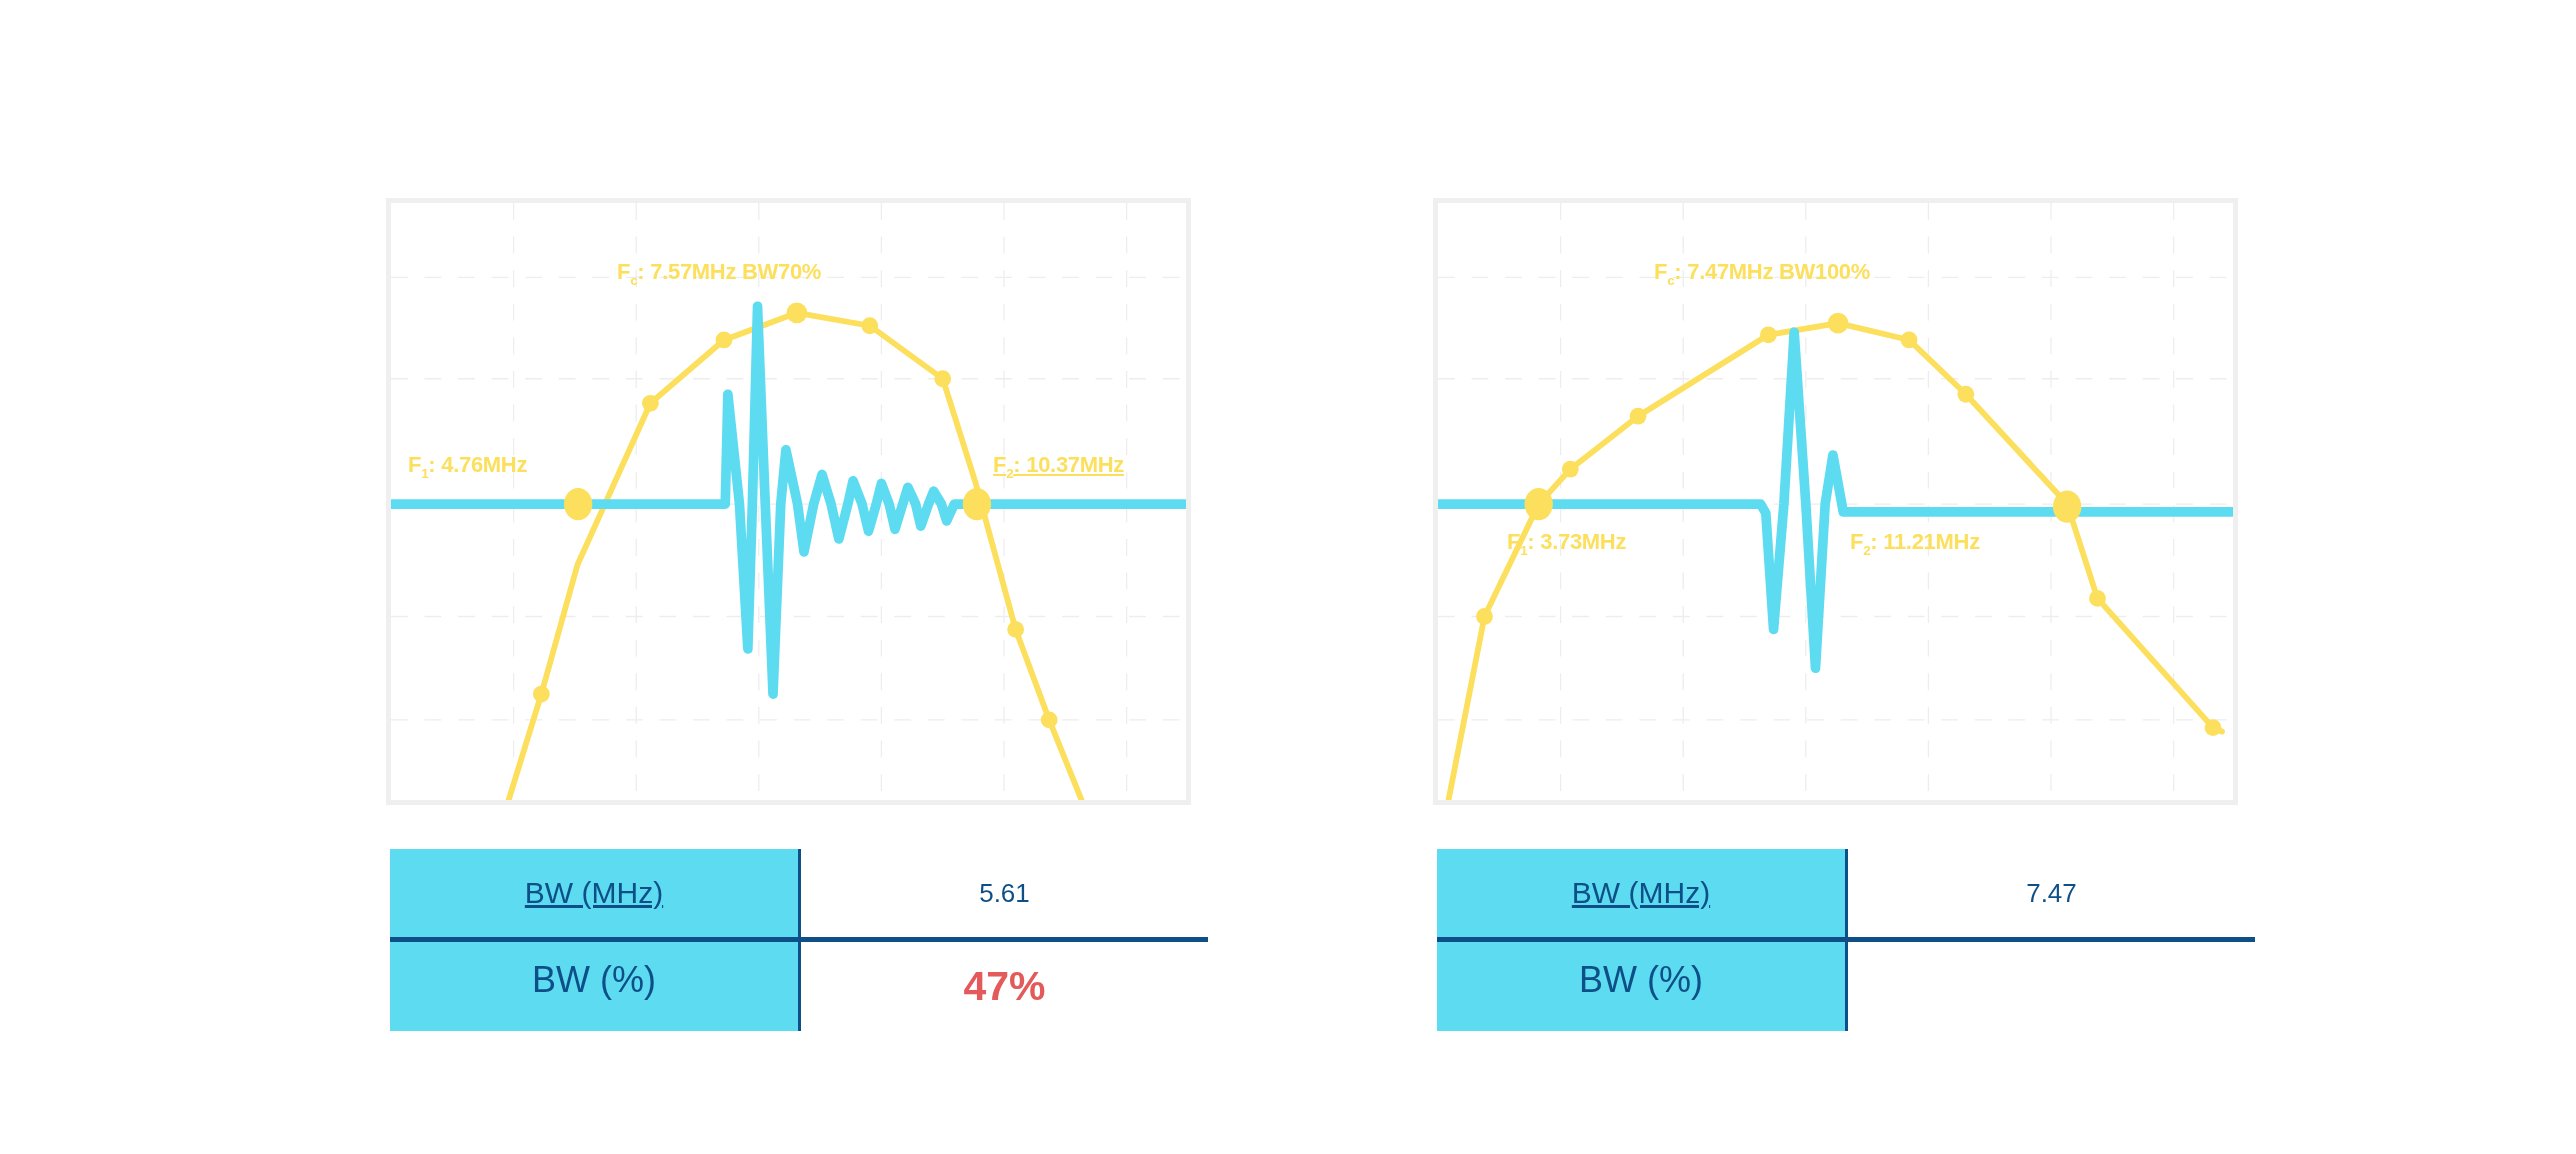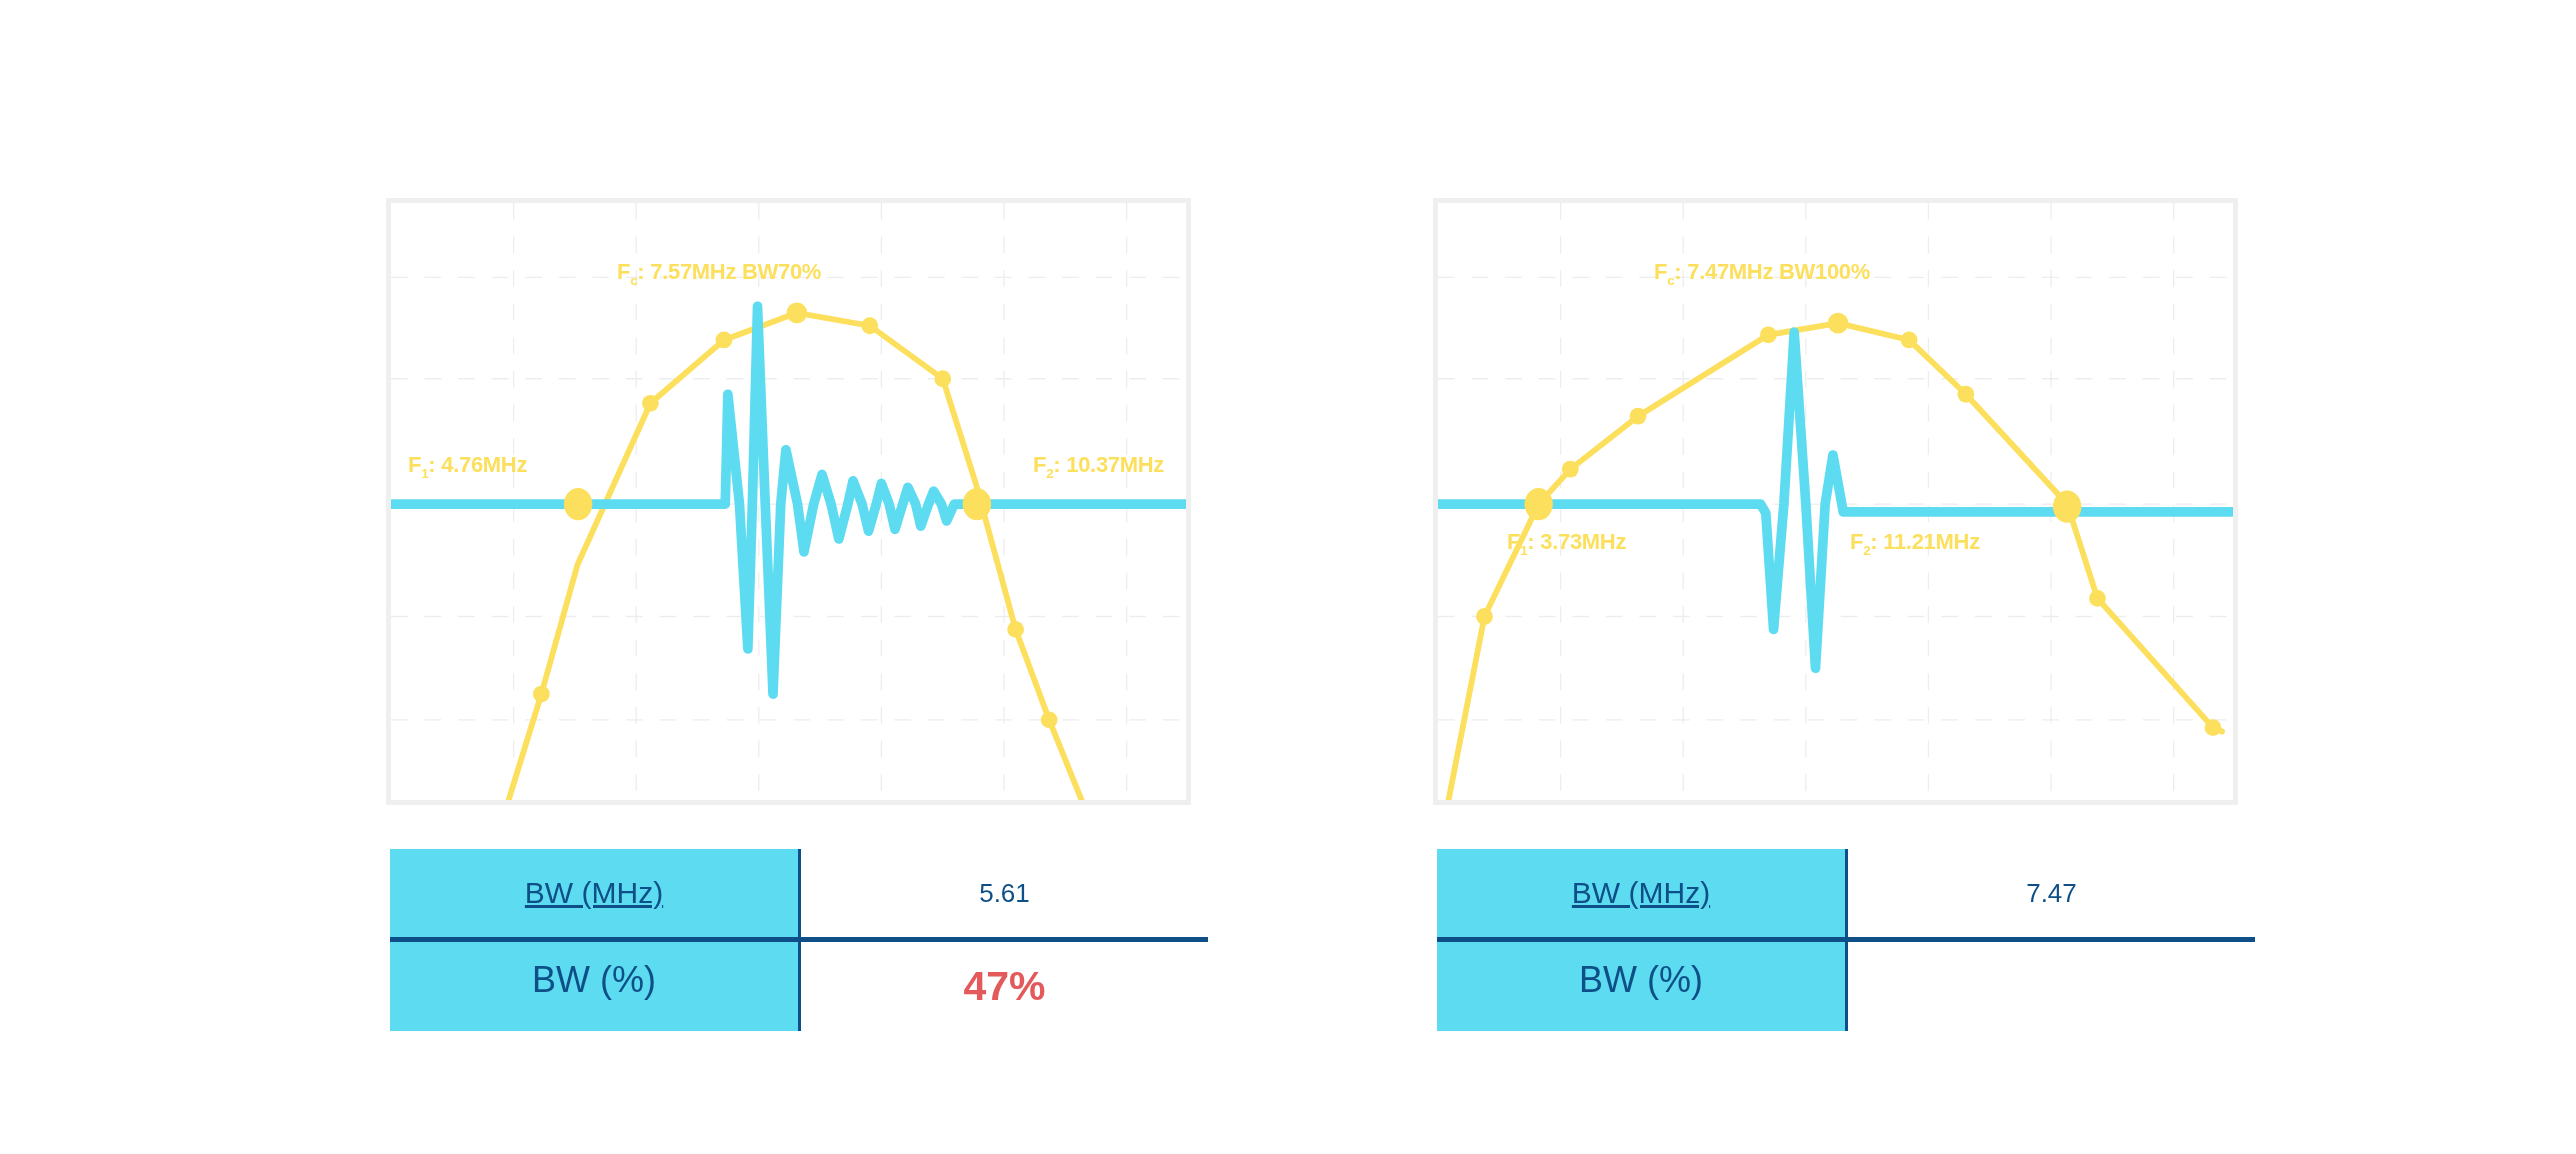--- a/index.html
+++ b/index.html
@@ -36,21 +36,21 @@
     font-size:22px;
     letter-spacing:-0.3px;
     white-space:nowrap;
     font-family:"Liberation Sans", sans-serif;
   }
   .annot sub{font-size:13.5px;vertical-align:-0.42em;font-weight:bold;}
 
   
   .lbl-fc-l{left:588px;top:259px;}
   .lbl-f1-l{left:379px;top:452px;}
-  .lbl-f2-l{left:1004px;top:452px;}
+  .lbl-f2-l{left:964px;top:452px;text-decoration:underline;}
   
   .lbl-fc-r{left:578px;top:259px;text-align:right;}
   .lbl-f1-r{left:431px;top:529px;}
   .lbl-f2-r{left:774px;top:529px;}
 
   
   .bw-table{
     position:absolute;
     left:361px;top:849px;
     width:818px;height:182px;

